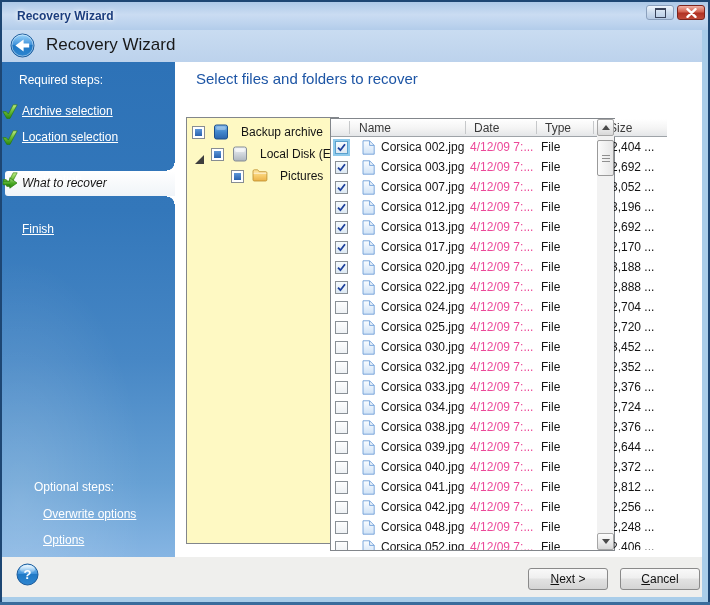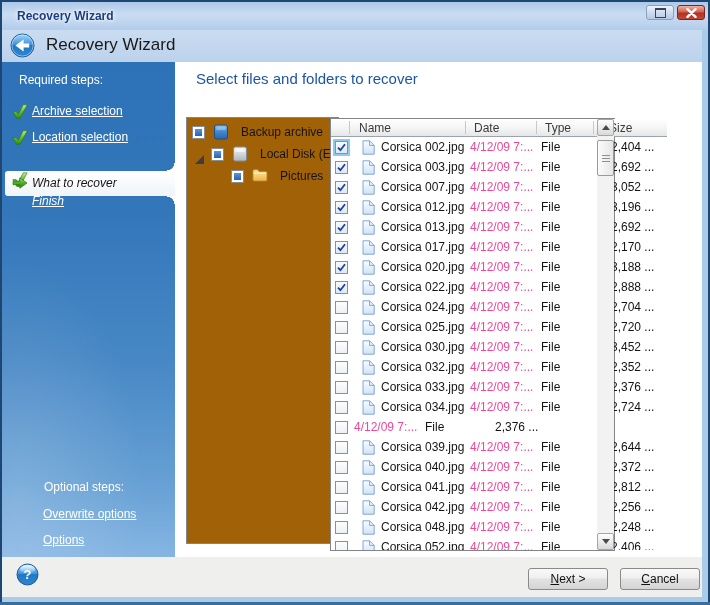--- a/index.html
+++ b/index.html
@@ -28,42 +28,42 @@
     background:linear-gradient(180deg,#c9dcf1,#bcd2ec);}
   .back-btn{position:absolute;left:8px;top:3px;width:25px;height:25px;}
   .header .htitle{position:absolute;left:44px;top:5px;font-size:17px;color:#191919;}
   
   .sidebar{position:absolute;left:2px;top:62px;width:173px;height:495px;
     background:
       radial-gradient(120% 80% at 10% 88%, rgba(255,255,255,0.16), rgba(255,255,255,0) 60%),
       linear-gradient(180deg,#2d72b7,#3377ba 30%,#4787c5 60%,#66a0d4 85%,#86b5e3);}
   .side-label{position:absolute;left:17px;font-size:12px;color:#fff;}
   .lbl-required{top:11px;}
-  .lbl-optional{top:418px;left:42px;}
+  .lbl-optional{top:418px;left:32px;}
   .active-strip{position:absolute;left:3px;top:109px;width:170px;height:25px;
     background:linear-gradient(180deg,#ffffff,#f0f4f8);border-radius:3px 0 0 3px;}
   .bite{position:absolute;width:8px;height:8px;right:0;}
   .bite-top{top:101px;background:radial-gradient(circle at 0 0, rgba(0,0,0,0) 7px, #fff 7.5px);}
   .bite-bottom{top:134px;background:radial-gradient(circle at 0 100%, rgba(0,0,0,0) 7px, #fff 7.5px);}
-  #steps .step{position:absolute;left:0;width:100%;height:20px;display:flex;align-items:center;padding-left:10px;box-sizing:border-box;}
+  #steps .step{position:absolute;left:0;width:100%;height:20px;display:flex;align-items:center;box-sizing:border-box;}
   #steps .step .step-icon{width:16px;height:15px;margin-right:4px;flex:0 0 16px;}
   #steps .step .step-label{font-size:12px;color:#fff;text-decoration:underline;white-space:nowrap;}
   #steps .step.active .step-label{color:#141414;text-decoration:none;font-style:italic;}
   #steps .step:nth-of-type(1){top:39px;}
   #steps .step:nth-of-type(2){top:65px;}
   #steps .step:nth-of-type(3){top:75px;margin-top:32px;}
   #steps .step:nth-of-type(4){top:111px;}
-  #steps .step:nth-of-type(5){top:129px;font-style:italic;}
+  #steps .step:nth-of-type(5){top:157px;}
   #optional .optlink{position:absolute;left:41px;font-size:12px;color:#fff;text-decoration:underline;white-space:nowrap;}
   #optional .optlink:nth-of-type(1){top:445px;}
   #optional .optlink:nth-of-type(2){top:471px;}
   
   .main-heading{position:absolute;left:196px;top:70px;font-size:15px;color:#1d55a5;}
   
-  .tree-panel{position:absolute;left:186px;top:117px;width:153px;height:427px;border:1px solid #82868b;background:#a16207;box-sizing:border-box;}
+  .tree-panel{position:absolute;left:186px;top:117px;width:153px;height:427px;border:1px solid #82868b;background:#fef9c3;box-sizing:border-box;}
   .tree-row{display:flex;align-items:center;height:22px;box-sizing:border-box;}
   .tree-row.indent-0{padding-left:5px;}
   .tree-row.indent-1{padding-left:8px;}
   .tree-row.indent-2{padding-left:44px;}
   .tree-rows{padding-top:3px;}
   .expander{width:9px;height:9px;margin-right:7px;flex:0 0 9px;}
   .cb{width:13px;height:13px;box-sizing:border-box;border:1px solid #878d93;background:#fff;flex:0 0 13px;position:relative;}
   .cb-mixed::after{content:"";position:absolute;left:2px;top:2px;width:7px;height:7px;background:linear-gradient(#5c96d8,#2a62ae);}
   .tree-icon{width:16px;height:16px;margin-left:8px;flex:0 0 16px;}
   .tree-label{margin-left:12px;font-size:12px;color:#141414;white-space:nowrap;}
@@ -628,20 +628,33 @@
     </span>
     <span class="fdate">4/12/09 7:...</span>
     <span class="ftype">File</span>
     <span class="fsize">2,724 ...</span>
   </div>
 
   <div class="lrow">
     <span class="cbcell">
             <span class="lcb"></span>
           </span>
+    <span class="namecell">
+      <span class="file-icon"><svg width="13" height="15" viewBox="0 0 13 15">
+                <defs>
+                  <linearGradient id="gfil" x1="0" y1="0" x2="0" y2="1">
+                    <stop offset="0" stop-color="#fbfdff"></stop>
+                    <stop offset="1" stop-color="#cfe2f6"></stop>
+                  </linearGradient>
+                </defs>
+                <path d="M1 0.8 h6.6 L12.2 5.4 V14.2 H1 Z" fill="url(#gfil)" stroke="#6f9fd8" stroke-width="0.9"></path>
+                <path d="M7.6 0.8 V5.4 H12.2" fill="none" stroke="#6f9fd8" stroke-width="0.9"></path>
+              </svg></span>
+      <span class="fname">Corsica 038.jpg</span>
+    </span>
     <span class="fdate">4/12/09 7:...</span>
     <span class="ftype">File</span>
     <span class="fsize">2,376 ...</span>
   </div>
 
   <div class="lrow">
     <span class="cbcell">
             <span class="lcb"></span>
           </span>
     <span class="namecell">

